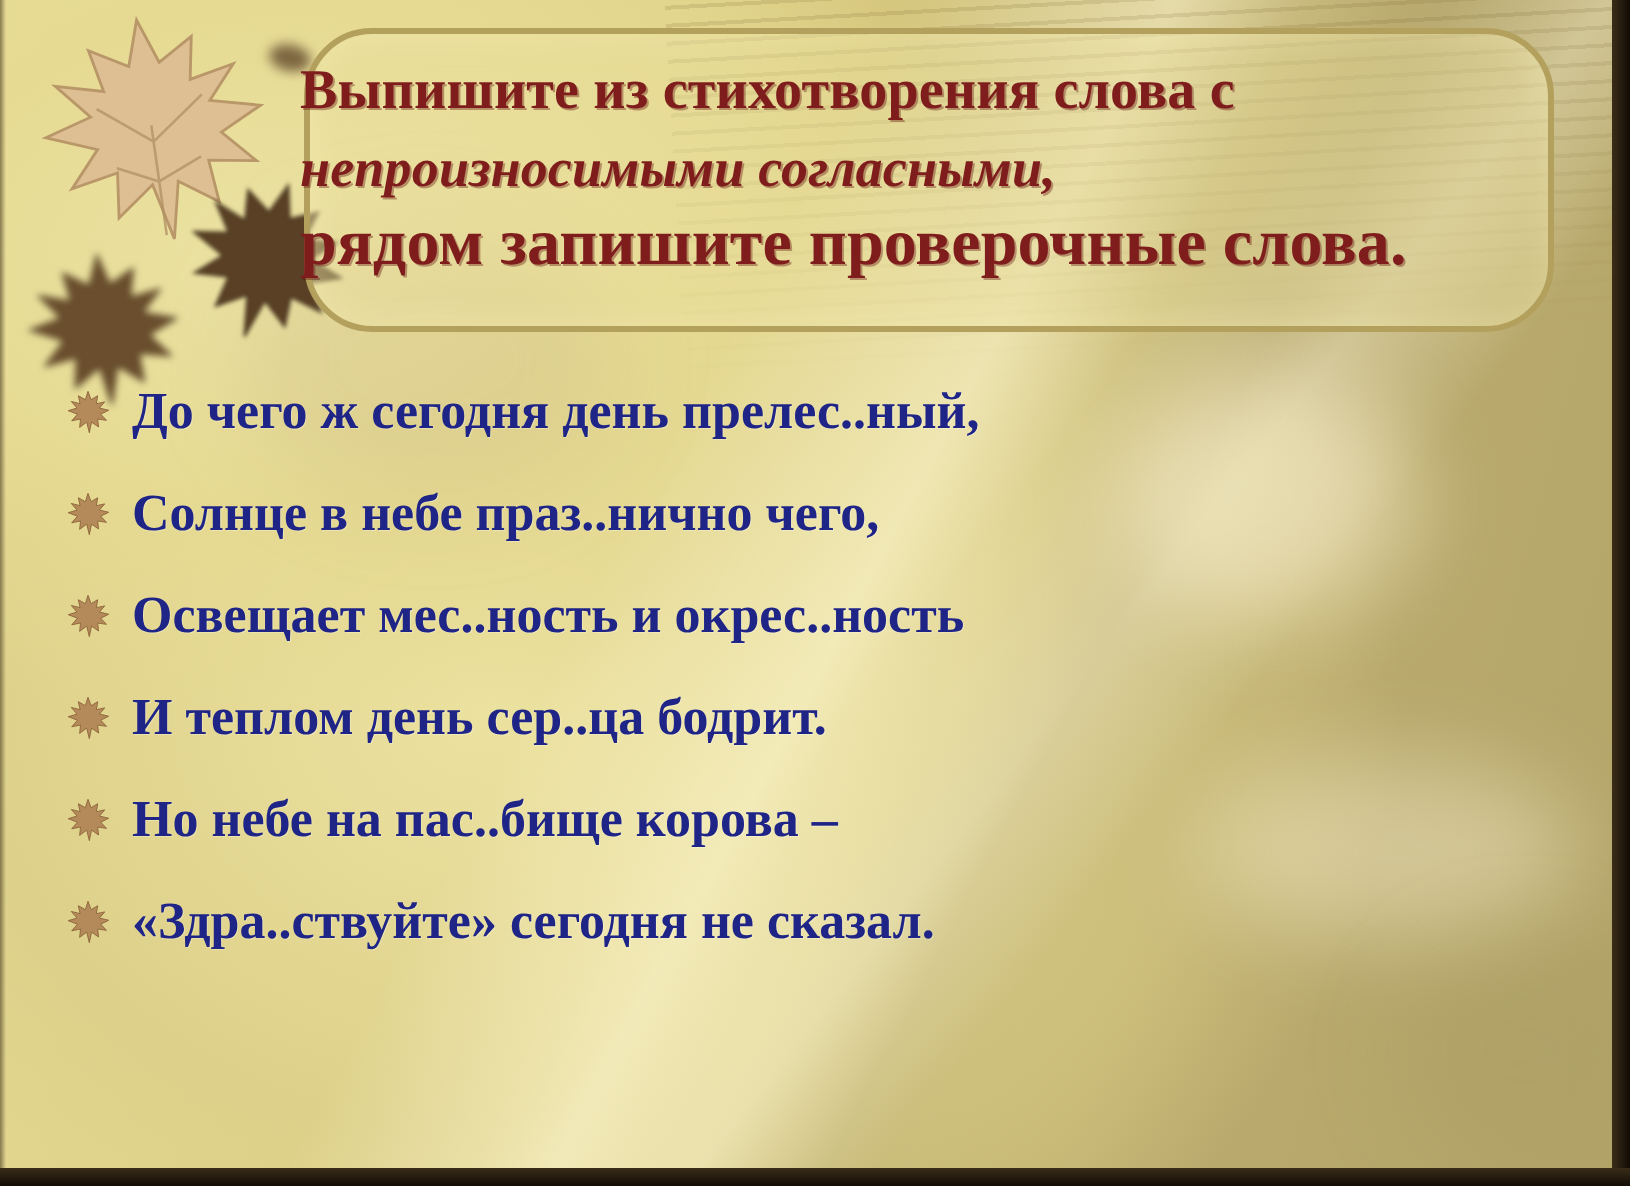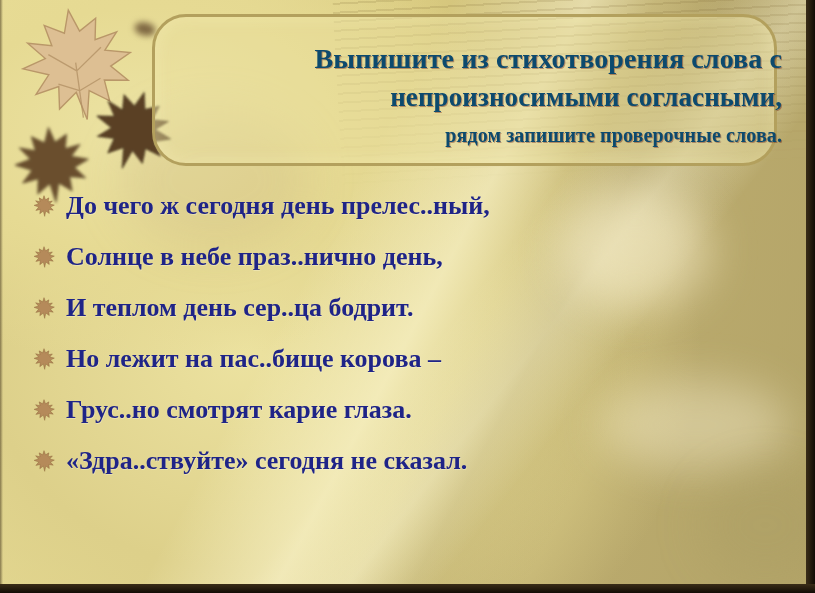--- a/index.html
+++ b/index.html
@@ -107,33 +107,33 @@
     border: 3px solid #b3a05d;
     border-radius: 34px;
     background: rgba(234, 226, 160, 0.40);
     box-shadow: inset 0 0 18px rgba(255,250,200,0.30);
     box-sizing: border-box;
   }
 
   #title-text {
     position: absolute;
     left: 150px;
-    top: 40px;
+    top: 27px;
     width: 632px;
-    text-align: right;
-    color: #0c4a6e;
+    text-align: left;
+    color: #7f1d1d;
     font-weight: bold;
     font-size: 28px;
     line-height: 38px;
     letter-spacing: 0.1px;
     text-shadow: 1px 1px 0 rgba(90,0,0,0.35);
   }
   #title-text .tline { display: block; white-space: nowrap; }
-  #title-text .tline.l2 { font-size: 27px; }
-  #title-text .tline.l3 { font-size: 20px; }
+  #title-text .tline.l2 { font-size: 27px; font-style: italic; }
+  #title-text .tline.l3 { font-size: 33px; }
 
   
   #poem {
     position: absolute;
     left: 28px;
     top: 180px;
     width: 770px;
   }
 
   .poem-line {
@@ -203,44 +203,44 @@
       <svg class="bullet-leaf" viewBox="0 0 100 100">
         <path d="M50 3 L57 22 L72 13 L69 31 L88 27 L76 41 L97 46 L79 55 L92 69 L72 66 L74 84 L58 73 L53 97 L47 73 L31 85 L33 66 L13 70 L26 55 L5 47 L25 41 L12 26 L32 31 L28 13 L44 22 Z" fill="#b58a5a" stroke="#8a6238" stroke-width="2"></path>
       </svg>
       <span class="poem-text">До чего ж сегодня день прелес..ный,</span>
     </div>
 
     <div class="poem-line">
       <svg class="bullet-leaf" viewBox="0 0 100 100">
         <path d="M50 3 L57 22 L72 13 L69 31 L88 27 L76 41 L97 46 L79 55 L92 69 L72 66 L74 84 L58 73 L53 97 L47 73 L31 85 L33 66 L13 70 L26 55 L5 47 L25 41 L12 26 L32 31 L28 13 L44 22 Z" fill="#b58a5a" stroke="#8a6238" stroke-width="2"></path>
       </svg>
-      <span class="poem-text">Солнце  в небе праз..нично день,</span>
-    </div>
-
+      <span class="poem-text">Солнце  в небе праз..нично чего,</span>
+    </div>
+
+    <div class="poem-line">
+      <svg class="bullet-leaf" viewBox="0 0 100 100">
+        <path d="M50 3 L57 22 L72 13 L69 31 L88 27 L76 41 L97 46 L79 55 L92 69 L72 66 L74 84 L58 73 L53 97 L47 73 L31 85 L33 66 L13 70 L26 55 L5 47 L25 41 L12 26 L32 31 L28 13 L44 22 Z" fill="#b58a5a" stroke="#8a6238" stroke-width="2"></path>
+      </svg>
+      <span class="poem-text">Освещает мес..ность и окрес..ность</span>
+    </div>
 
     <div class="poem-line">
       <svg class="bullet-leaf" viewBox="0 0 100 100">
         <path d="M50 3 L57 22 L72 13 L69 31 L88 27 L76 41 L97 46 L79 55 L92 69 L72 66 L74 84 L58 73 L53 97 L47 73 L31 85 L33 66 L13 70 L26 55 L5 47 L25 41 L12 26 L32 31 L28 13 L44 22 Z" fill="#b58a5a" stroke="#8a6238" stroke-width="2"></path>
       </svg>
       <span class="poem-text">И теплом день сер..ца бодрит.</span>
     </div>
 
     <div class="poem-line">
       <svg class="bullet-leaf" viewBox="0 0 100 100">
         <path d="M50 3 L57 22 L72 13 L69 31 L88 27 L76 41 L97 46 L79 55 L92 69 L72 66 L74 84 L58 73 L53 97 L47 73 L31 85 L33 66 L13 70 L26 55 L5 47 L25 41 L12 26 L32 31 L28 13 L44 22 Z" fill="#b58a5a" stroke="#8a6238" stroke-width="2"></path>
       </svg>
-      <span class="poem-text">Но лежит на пас..бище корова –</span>
-    </div>
-
-    <div class="poem-line">
-      <svg class="bullet-leaf" viewBox="0 0 100 100">
-        <path d="M50 3 L57 22 L72 13 L69 31 L88 27 L76 41 L97 46 L79 55 L92 69 L72 66 L74 84 L58 73 L53 97 L47 73 L31 85 L33 66 L13 70 L26 55 L5 47 L25 41 L12 26 L32 31 L28 13 L44 22 Z" fill="#b58a5a" stroke="#8a6238" stroke-width="2"></path>
-      </svg>
-      <span class="poem-text">Грус..но смотрят карие глаза.</span>
-    </div>
+      <span class="poem-text">Но небе на пас..бище корова –</span>
+    </div>
+
 
 
     <div class="poem-line">
       <svg class="bullet-leaf" viewBox="0 0 100 100">
         <path d="M50 3 L57 22 L72 13 L69 31 L88 27 L76 41 L97 46 L79 55 L92 69 L72 66 L74 84 L58 73 L53 97 L47 73 L31 85 L33 66 L13 70 L26 55 L5 47 L25 41 L12 26 L32 31 L28 13 L44 22 Z" fill="#b58a5a" stroke="#8a6238" stroke-width="2"></path>
       </svg>
       <span class="poem-text">«Здра..ствуйте» сегодня не сказал.</span>
     </div>
 
   </div>

